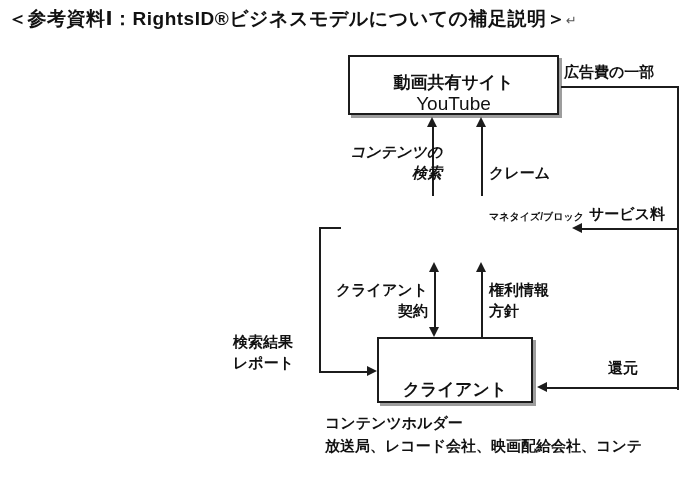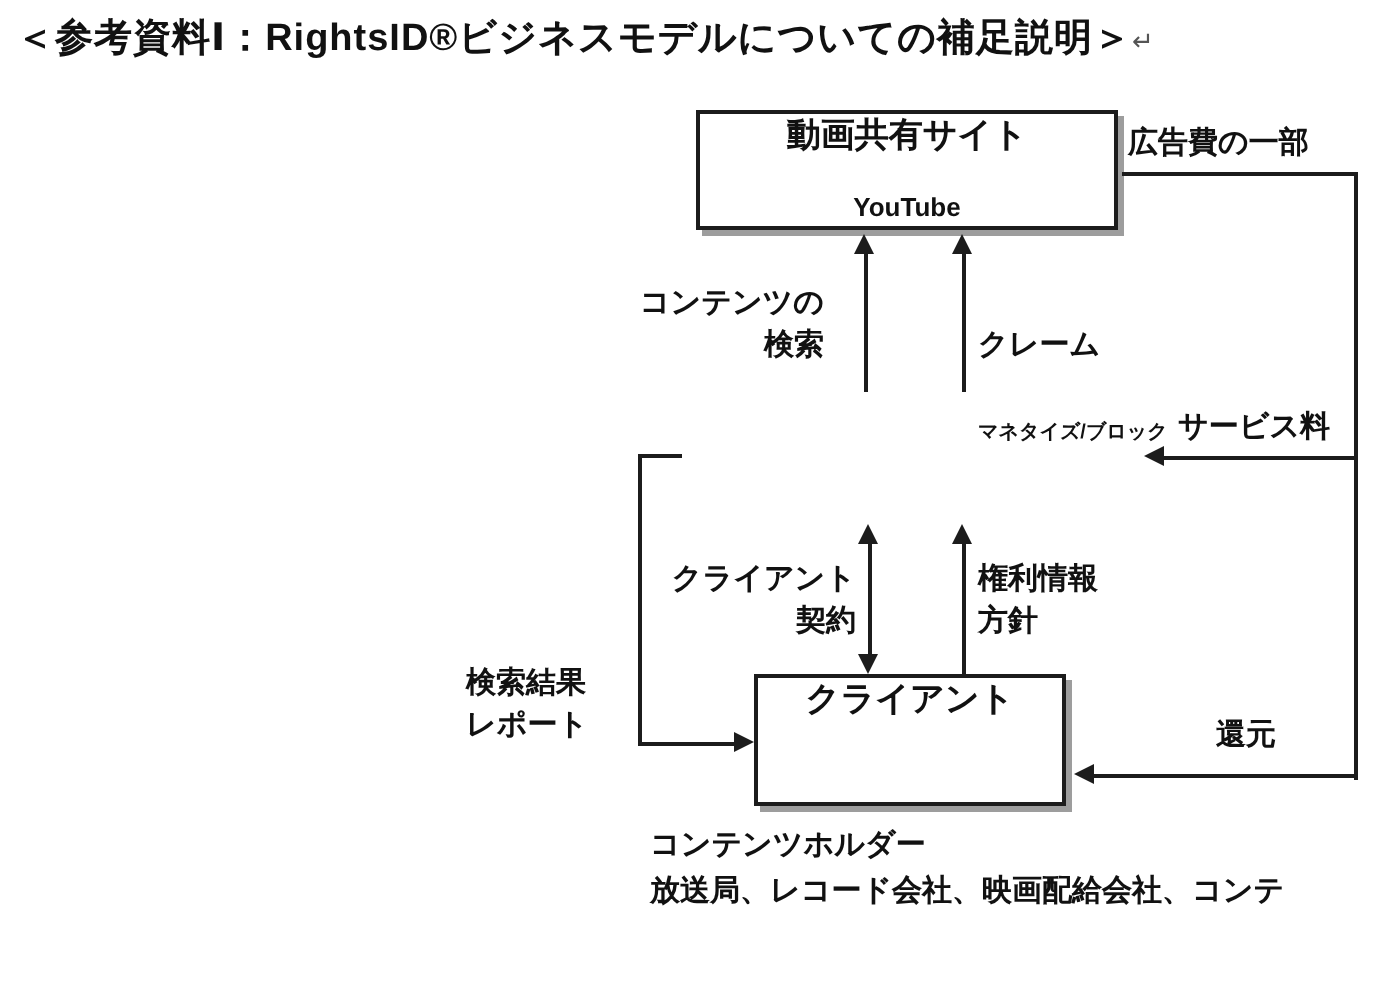--- a/index.html
+++ b/index.html
@@ -5,23 +5,23 @@
   * { margin:0; padding:0; box-sizing:border-box; }
   html,body { background:#fff; }
   body { font-family:"Liberation Sans","DejaVu Sans",sans-serif; color:#111; }
   .stage { position:relative; width:700px; height:501px; background:#fff; overflow:hidden; }
 
   .title { position:absolute; left:8px; top:6px; font-size:19px; font-weight:bold; letter-spacing:0.5px; white-space:nowrap; }
   .title .mark { font-size:13px; font-weight:normal; color:#555; vertical-align:baseline; }
 
   .box { position:absolute; background:#fff; border:2px solid #1c1c1c;
          box-shadow:3px 3px 0 #9d9d9d; display:flex; flex-direction:column;
-         align-items:center; justify-content:space-between; text-align:center; }
+         align-items:center; justify-content:flex-end; text-align:center; }
   .box .l1 { font-size:17px; font-weight:bold; line-height:22px; }
-  .box .l2 { font-size:13px; font-weight:bold; line-height:19px; }
+  .box .l2 { font-size:19px; font-weight:normal; line-height:19px; }
   .box-video  { left:348px; top:55px;  width:211px; height:60px; }
   .box-rights { left:341px; top:196px; width:227px; height:62px; background:#d5d5d5; }
   .box-rights .brand { font-size:22px; font-weight:normal; letter-spacing:0.5px; }
   .box-client { left:377px; top:337px; width:156px; height:66px; }
 
   .hline,.vline { position:absolute; background:#1c1c1c; }
   .hline { height:2px; }
   .vline { width:2px; }
 
   .ah { position:absolute; width:0; height:0; }
@@ -74,21 +74,21 @@
   <div class="ah ah-right" style="left:367px; top:366px;"></div>
 
   <div class="hline" style="left:561px; top:86px; width:118px;"></div>
   <div class="vline" style="left:677px; top:86px; height:304px;"></div>
   <div class="hline" style="left:582px; top:228px; width:95px;"></div>
   <div class="ah ah-left" style="left:572px; top:223px;"></div>
   <div class="hline" style="left:547px; top:387px; width:130px;"></div>
   <div class="ah ah-left" style="left:537px; top:382px;"></div>
 
   <div class="lbl" style="left:564px; top:61px;">広告費の一部</div>
-  <div class="lbl lbl-right" style="left:314px; top:141px; width:98px;">コンテンツの
+  <div class="lbl lbl-right" style="left:344px; top:141px; width:98px;font-style:italic;">コンテンツの
 検索</div>
   <div class="lbl" style="left:489px; top:141px;">
     <span>クレーム</span><br>
     <span class="lbl-sub">マネタイズ/ブロック</span>
   </div>
   <div class="lbl" style="left:589px; top:203px;">サービス料</div>
   <div class="lbl" style="left:233px; top:287px;margin-top:44px;">検索結果
 レポート</div>
   <div class="lbl lbl-right" style="left:330px; top:279px; width:98px;">クライアント
 契約</div>

